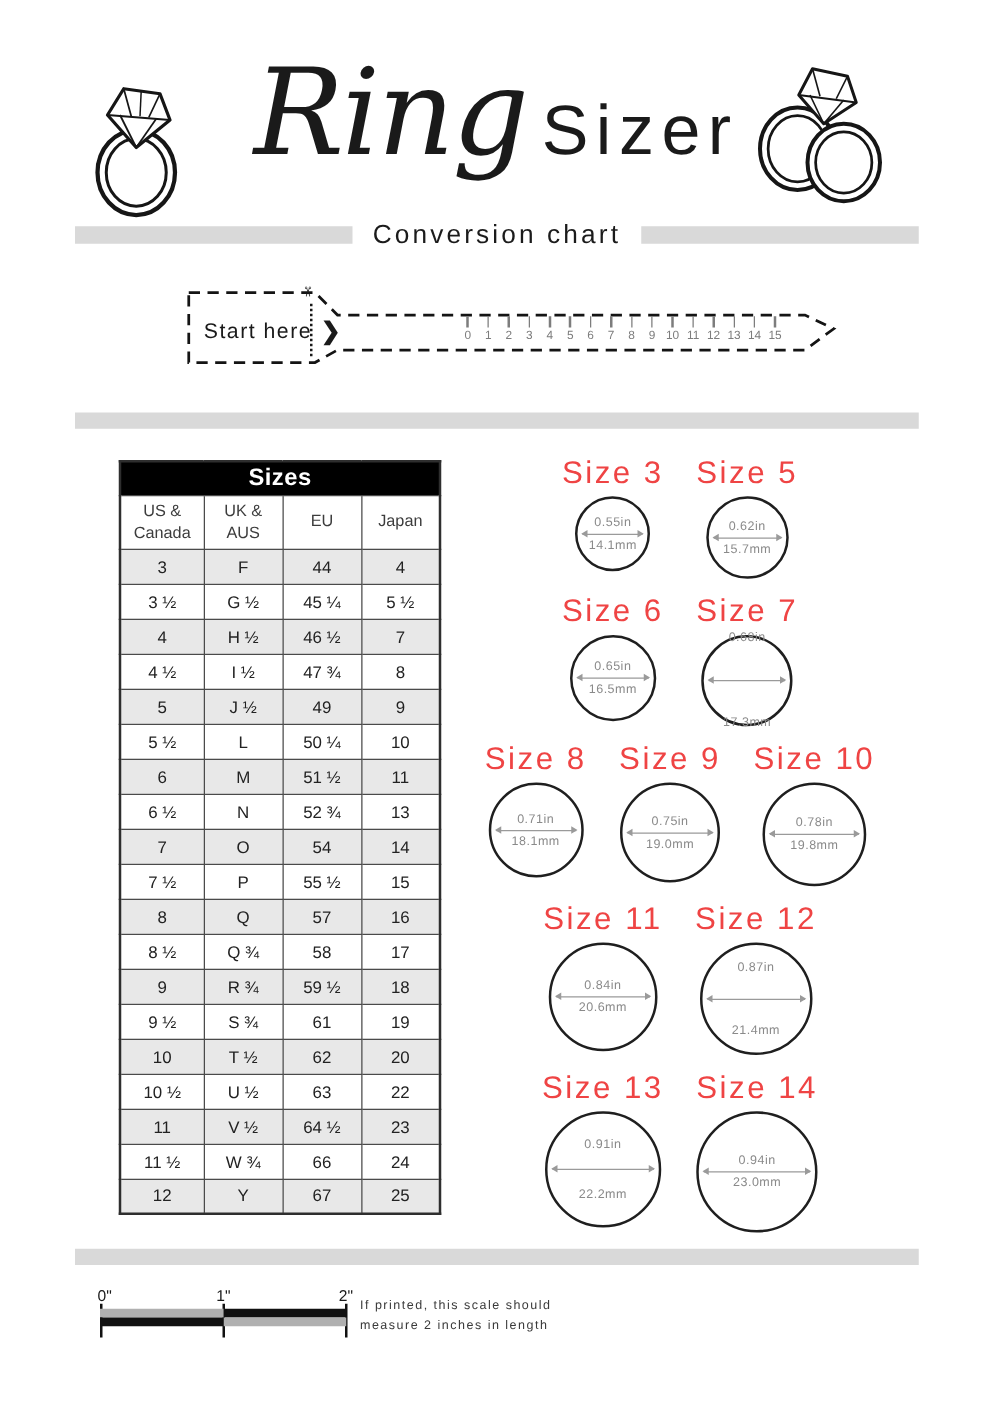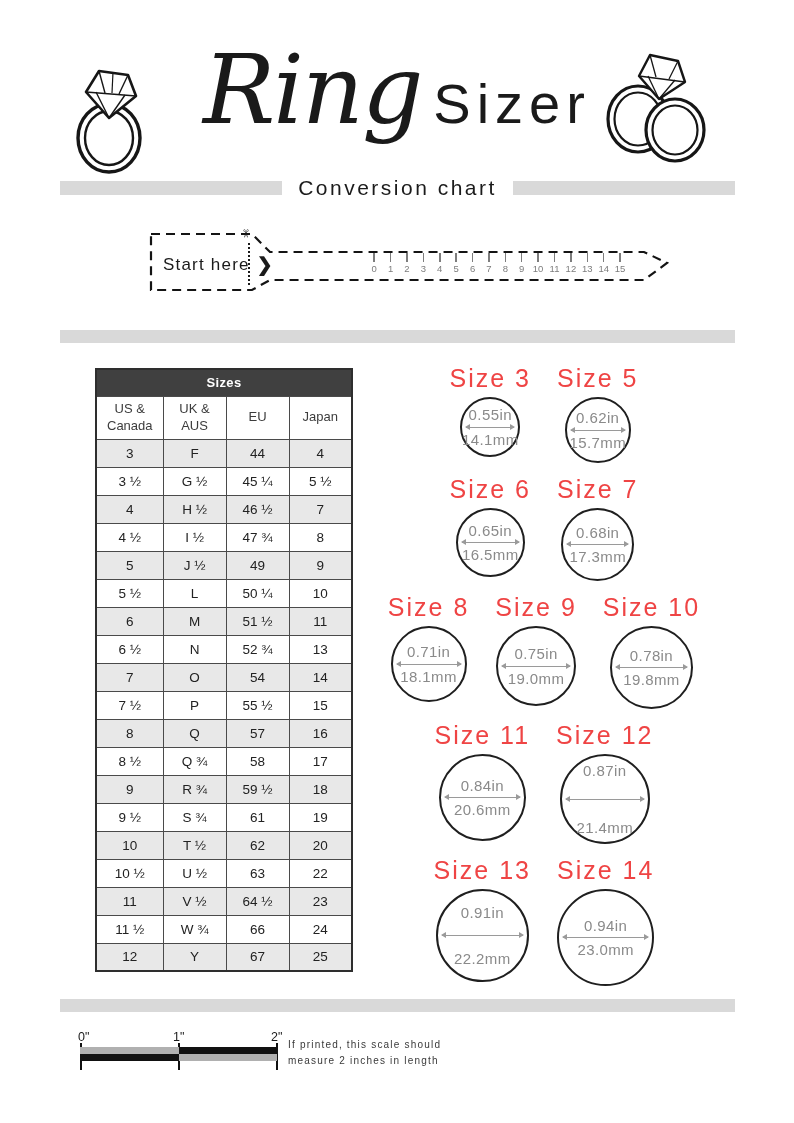--- a/index.html
+++ b/index.html
@@ -49,35 +49,35 @@
   .divider { position:absolute; left:60px; width:675px; height:13px; background:#d9d9d9; }
   .divider.top    { top:330px; }
   .divider.bottom { top:999px; }
 
   
   .size-table-wrap { position:absolute; left:95px; top:368px; }
   table.size-table { border-collapse:collapse; border:2px solid #2e2e2e; }
   table.size-table th, table.size-table td {
     border:1px solid #4a4a4a; width:63px; text-align:center; vertical-align:middle;
   }
-  .sizes-title th { background:#404040; color:#ffffff; font-size:13px; font-weight:700; height:27px; letter-spacing:0.4px; }
+  .sizes-title th { background:#000000; color:#ffffff; font-size:19px; font-weight:700; height:27px; letter-spacing:0.4px; }
   .col-headers th { height:43px; font-size:13px; font-weight:400; color:#3c3c3c; line-height:1.3; padding:0 10px; background:#ffffff; }
   tbody td { height:28px; font-size:13.5px; color:#222; background:#ffffff; }
   tbody tr:nth-child(odd) td { background:#e8e8e8; }
 
   
   .circle-grid { position:absolute; left:366px; top:364px; width:356px; display:flex; flex-direction:column; }
   .circle-row { display:flex; justify-content:center; align-items:flex-start; gap:26px; margin-bottom:12px; }
   .ring-widget { display:flex; flex-direction:column; align-items:center; }
   .ring-label { font-size:25px; letter-spacing:2px; color:#ef4444; white-space:nowrap; margin-bottom:4px; }
   .ring-circle {
     border:2.5px solid #1f1f1f; border-radius:50%;
     display:flex; flex-direction:column; align-items:center; justify-content:center;
   }
-  .dia-in, .dia-mm { font-size:15px; color:#8a8a8a; letter-spacing:0.4px; line-height:1.3; }
+  .dia-in, .dia-mm { font-size:10px; color:#8a8a8a; letter-spacing:0.4px; line-height:1.3; }
   .dia-line { height:0; border-top:1.4px solid #9a9a9a; position:relative; margin:2px 0; }
   .dia-line::before {
     content:""; position:absolute; left:-1px; top:-4px;
     border-top:3.2px solid transparent; border-bottom:3.2px solid transparent; border-right:5.5px solid #9a9a9a;
   }
   .dia-line::after {
     content:""; position:absolute; right:-1px; top:-4px;
     border-top:3.2px solid transparent; border-bottom:3.2px solid transparent; border-left:5.5px solid #9a9a9a;
   }
 
@@ -373,21 +373,21 @@
         <div class="ring-widget">
           <div class="ring-label">Size 6</div>
           <div class="ring-circle" style="width: 69px; height: 69px;">
             <span class="dia-in">0.65in</span>
             <div class="dia-line" style="width: 57px;"></div>
             <span class="dia-mm">16.5mm</span>
           </div>
         </div>
         <div class="ring-widget">
           <div class="ring-label">Size 7</div>
-          <div class="ring-circle" style="width: 73px; height: 73px;">
+          <div class="ring-circle" style="width: 73px; height: 73px; gap: 25px;">
             <span class="dia-in">0.68in</span>
             <div class="dia-line" style="width: 61px;"></div>
             <span class="dia-mm">17.3mm</span>
           </div>
         </div>
       </div>
       <div class="circle-row">
         <div class="ring-widget">
           <div class="ring-label">Size 8</div>
           <div class="ring-circle" style="width: 76px; height: 76px;">

